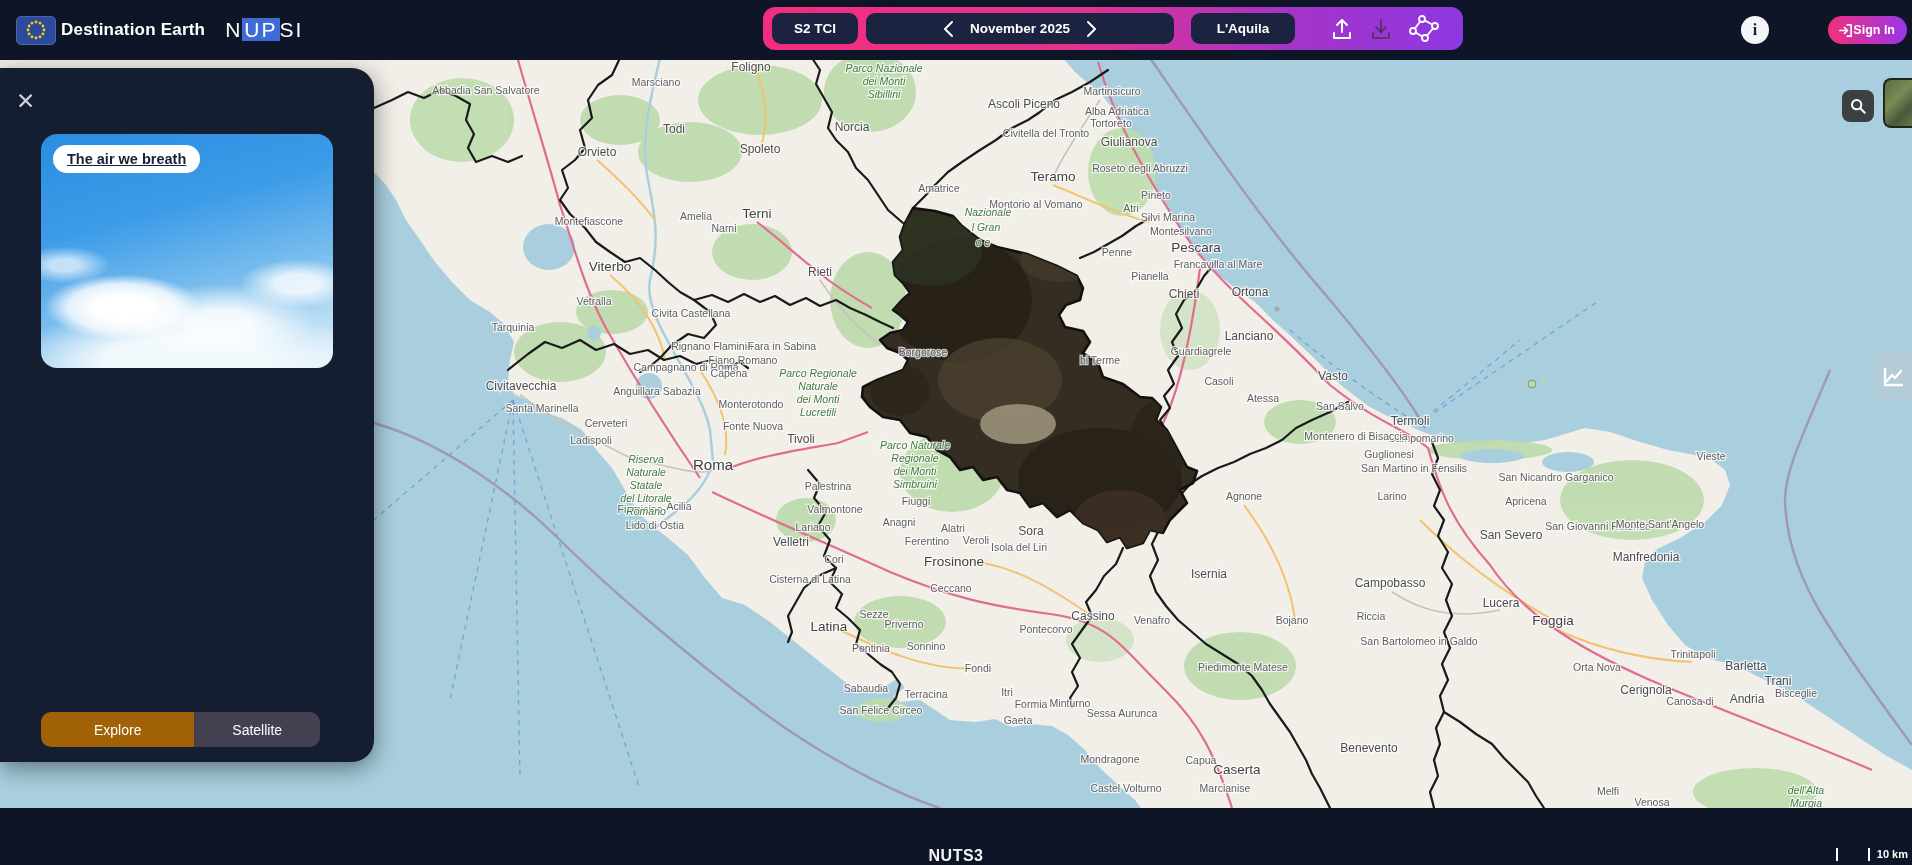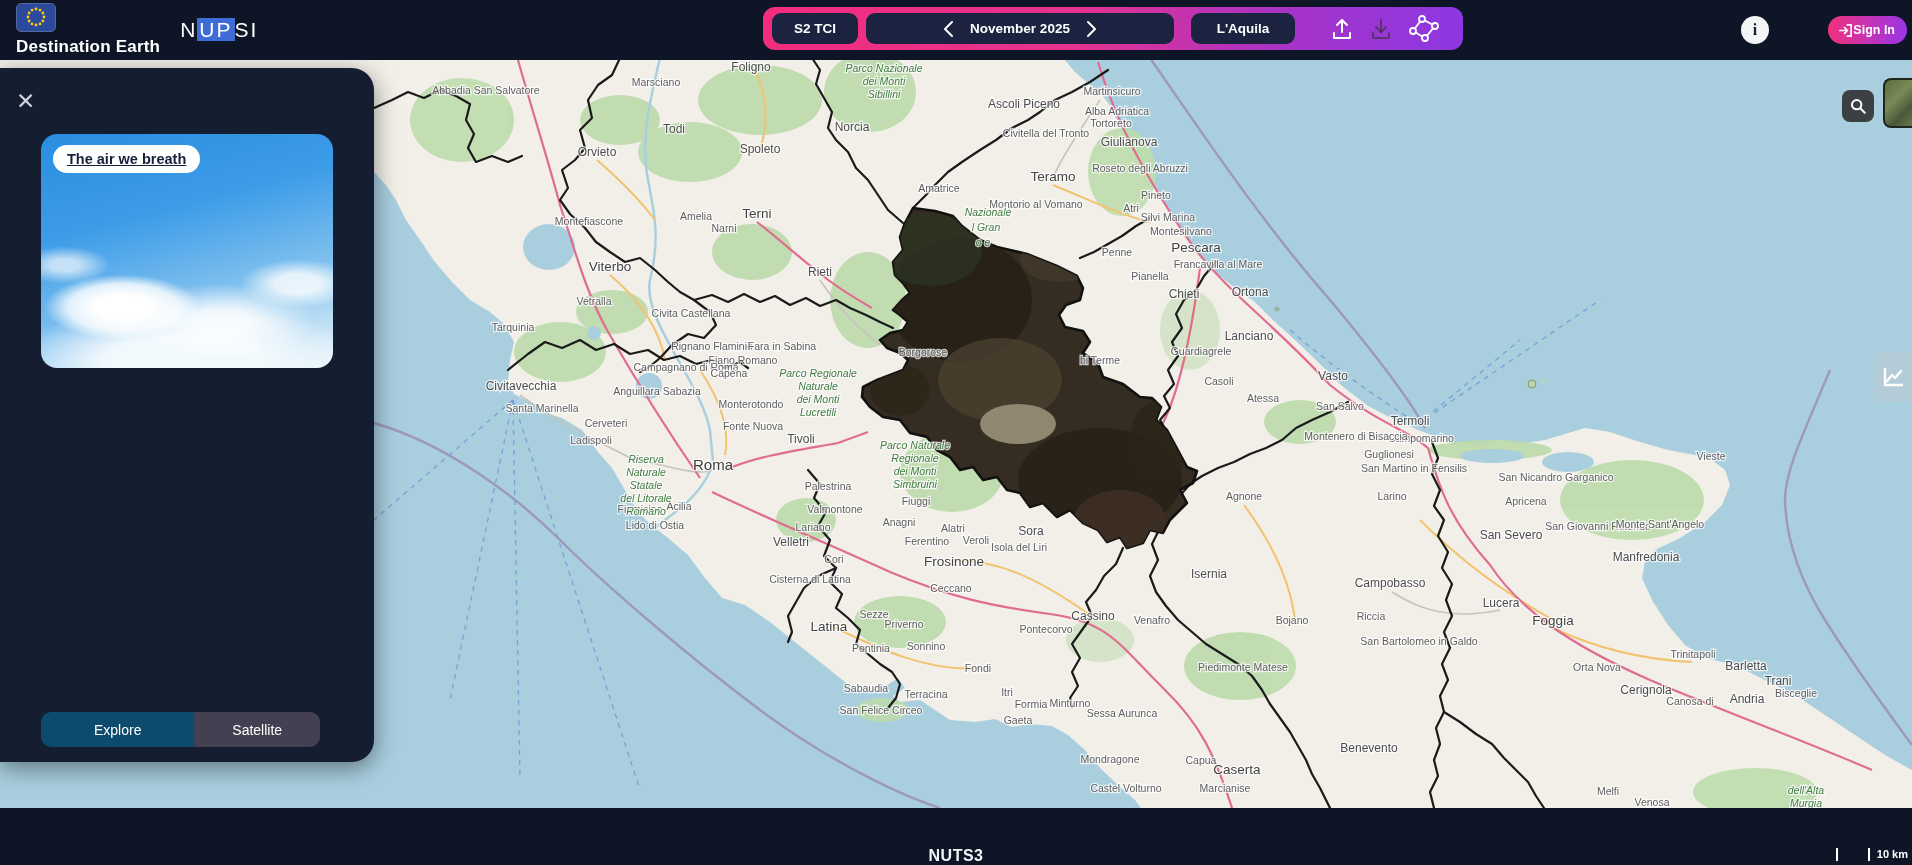--- a/index.html
+++ b/index.html
@@ -1,20 +1,20 @@
 <!DOCTYPE html>
 <html><head>
 <meta charset="utf-8">
 <style>
   html,body{margin:0;padding:0;background:#0e1626;font-family:"Liberation Sans",sans-serif;}
   .stage{position:relative;width:1912px;height:865px;overflow:hidden;background:#a9cfdf;}
 
   
   .topbar{position:absolute;left:0;top:0;width:1912px;height:60px;background:#0d1526;z-index:30;display:flex;align-items:center;}
-  .brand{display:flex;align-items:flex-start;gap:5px;margin-left:16px;flex-direction:column;}
+  .brand{display:flex;align-items:center;gap:5px;margin-left:16px;}
   .euflag{width:38px;height:27px;background:#2b4a9e;border:1px solid #51679f;border-radius:5px;position:relative;flex:0 0 auto;}
   .brand-name{color:#fff;font-weight:bold;font-size:17px;letter-spacing:.2px;}
   .appname{color:#fff;font-size:21px;letter-spacing:2px;margin-left:20px;font-weight:400;}
   .appname .hl{background:#3e6bd6;padding:0 2px;}
 
   .ctrl-group{position:absolute;left:763px;top:7px;height:43px;width:700px;border-radius:12px;
     background:linear-gradient(90deg,#f22d7e 0%,#e43390 45%,#a633c8 75%,#8d38e2 100%);
     display:flex;align-items:center;padding:0 6px;box-sizing:border-box;z-index:31;}
   .ctrl-btn{height:31px;background:#1b2340;border:none;border-radius:9px;color:#fff;font-weight:bold;
     font-size:13.5px;font-family:"Liberation Sans",sans-serif;display:flex;align-items:center;justify-content:center;cursor:pointer;}
@@ -57,21 +57,21 @@
   .card-extra{top:552px;height:53px;
     background:radial-gradient(90px 50px at 72% 0%,#6a5a6a66,#00000000 70%),
     radial-gradient(120px 70px at 46% 120%,#f07828aa,#f0782800 70%),
     radial-gradient(60px 36px at 28% 90%,#e86a2099,#00000000 70%),
     radial-gradient(4px 4px at 62% 38%,#ffb070,#ffb07000 80%),
     radial-gradient(3px 3px at 80% 60%,#ff9a50,#ff9a5000 80%),
     radial-gradient(3px 3px at 52% 70%,#ffc080,#ffc08000 80%),
     linear-gradient(160deg,#1a1522,#0e0b13);}
   .seg{position:absolute;left:41px;top:644px;width:279px;height:35px;display:flex;border-radius:10px;overflow:hidden;}
   .seg button{border:none;font-family:"Liberation Sans",sans-serif;font-size:14px;color:#fff;cursor:pointer;}
-  .seg .seg-explore{width:164px;background:#0c4a6e;}
+  .seg .seg-explore{width:164px;background:#a16207;}
   .seg .seg-sat{width:134px;background:#453f52;}
 
   
   .mapsvg{position:absolute;left:0;top:0;z-index:1;}
   .lbl-xl{font:15px "Liberation Sans",sans-serif;fill:#3d3d3d;}
   .lbl-lg{font:13.5px "Liberation Sans",sans-serif;fill:#424242;}
   .lbl-md{font:12px "Liberation Sans",sans-serif;fill:#4c4c4c;}
   .lbl-sm{font:10.5px "Liberation Sans",sans-serif;fill:#5d5d5d;}
   .lbl-park{font:italic 10.5px "Liberation Sans",sans-serif;fill:#3f7a3f;}
   .mlbl{paint-order:stroke;stroke:rgba(255,255,255,.75);stroke-width:2.4px;text-anchor:middle;}

